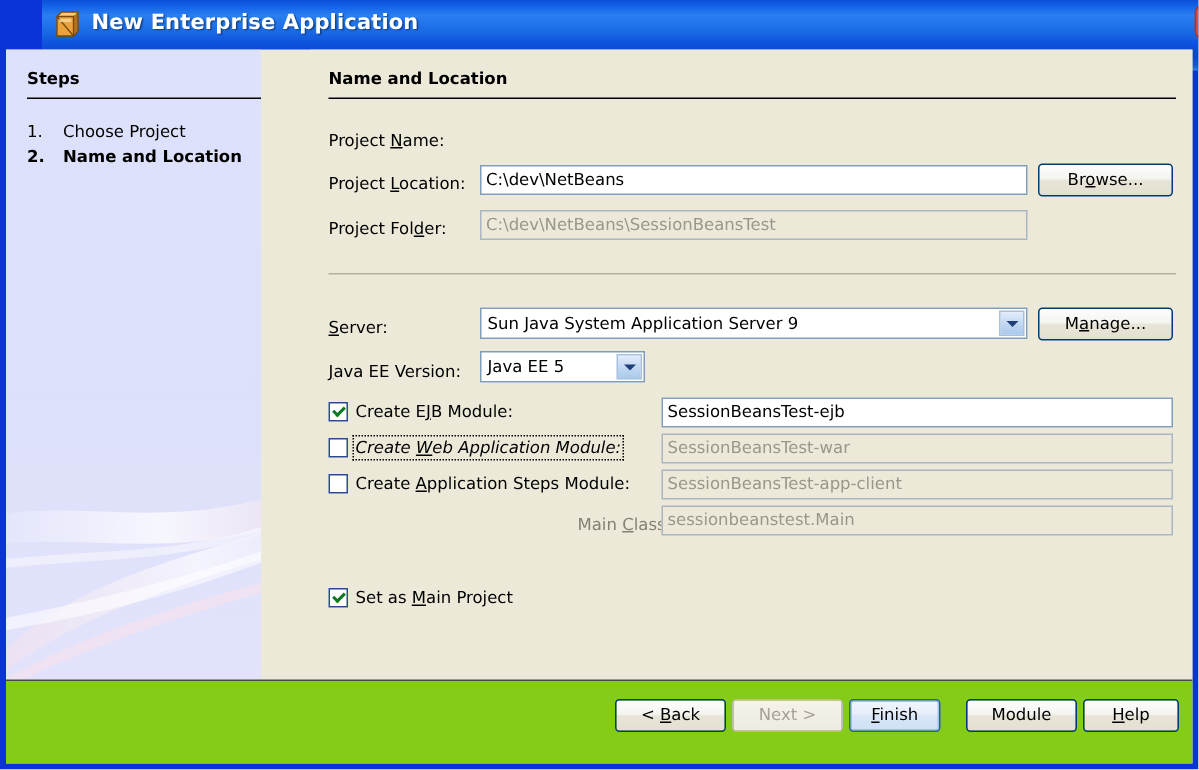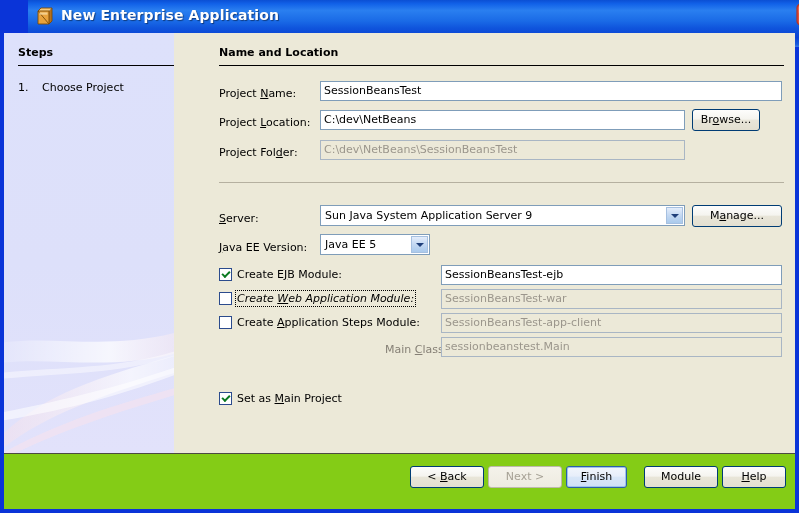--- a/index.html
+++ b/index.html
@@ -323,32 +323,34 @@
         <path d="M-5,190 C55,178 130,162 215,128 L215,134 C132,170 58,188 -5,198 Z" fill="#ffffff" opacity="0.55"></path>
         <path d="M-5,232 C70,190 140,175 215,152 L215,158 C142,182 74,198 -5,238 Z" fill="#f7e3ee" opacity="0.6"></path>
         <path d="M-5,150 C70,142 150,148 215,108 L215,112 C150,153 72,148 -5,156 Z" fill="#ffffff" opacity="0.45"></path>
       </svg>
       <div id="steps-title">Steps</div>
       <div id="steps-rule"></div>
 
       <div class="step-row" style="top:48px;">
         <span class="step-num">1.</span><span>Choose Project</span>
       </div>
+      <div class="step-row current" style="top:65px;">
+        <span class="step-num">2.</span><span>Name and Location</span>
+      </div>
     </div>
 
     <div id="content">
       <div id="content-title">Name and Location</div>
       <div id="content-rule"></div>
 
       <div class="lbl" style="left:12px; top:54px;"><span>Project </span><span class="mn">N</span><span>ame:</span></div>
-      <div class="tf" style="left:113px; top:48px; width:462px;">SessionBeansTest</div>
 
       <div class="lbl" style="left:12px; top:83px;"><span>Project </span><span class="mn">L</span><span>ocation:</span></div>
       <div class="tf" style="left:113px; top:77px; width:365px;">C:\dev\NetBeans</div>
-      <div class="btn" style="left:485px; top:76px; width:68px;"><span>Br</span><span class="mn">o</span><span>wse...</span></div>
+      <div class="btn" style="left:485px; top:76px; width:90px;"><span>Br</span><span class="mn">o</span><span>wse...</span></div>
 
       <div class="lbl" style="left:12px; top:113px;"><span>Project Fol</span><span class="mn">d</span><span>er:</span></div>
       <div class="tf disabled" style="left:113px; top:107px; width:365px;">C:\dev\NetBeans\SessionBeansTest</div>
 
       <div id="section-sep"></div>
 
       <div class="lbl" style="left:12px; top:179px;"><span class="mn">S</span><span>erver:</span></div>
       <div class="combo" style="left:113px; top:172px; width:365px;">
         <div class="combo-value">Sun Java System Application Server 9</div>
         <div class="combo-arrow"></div>

